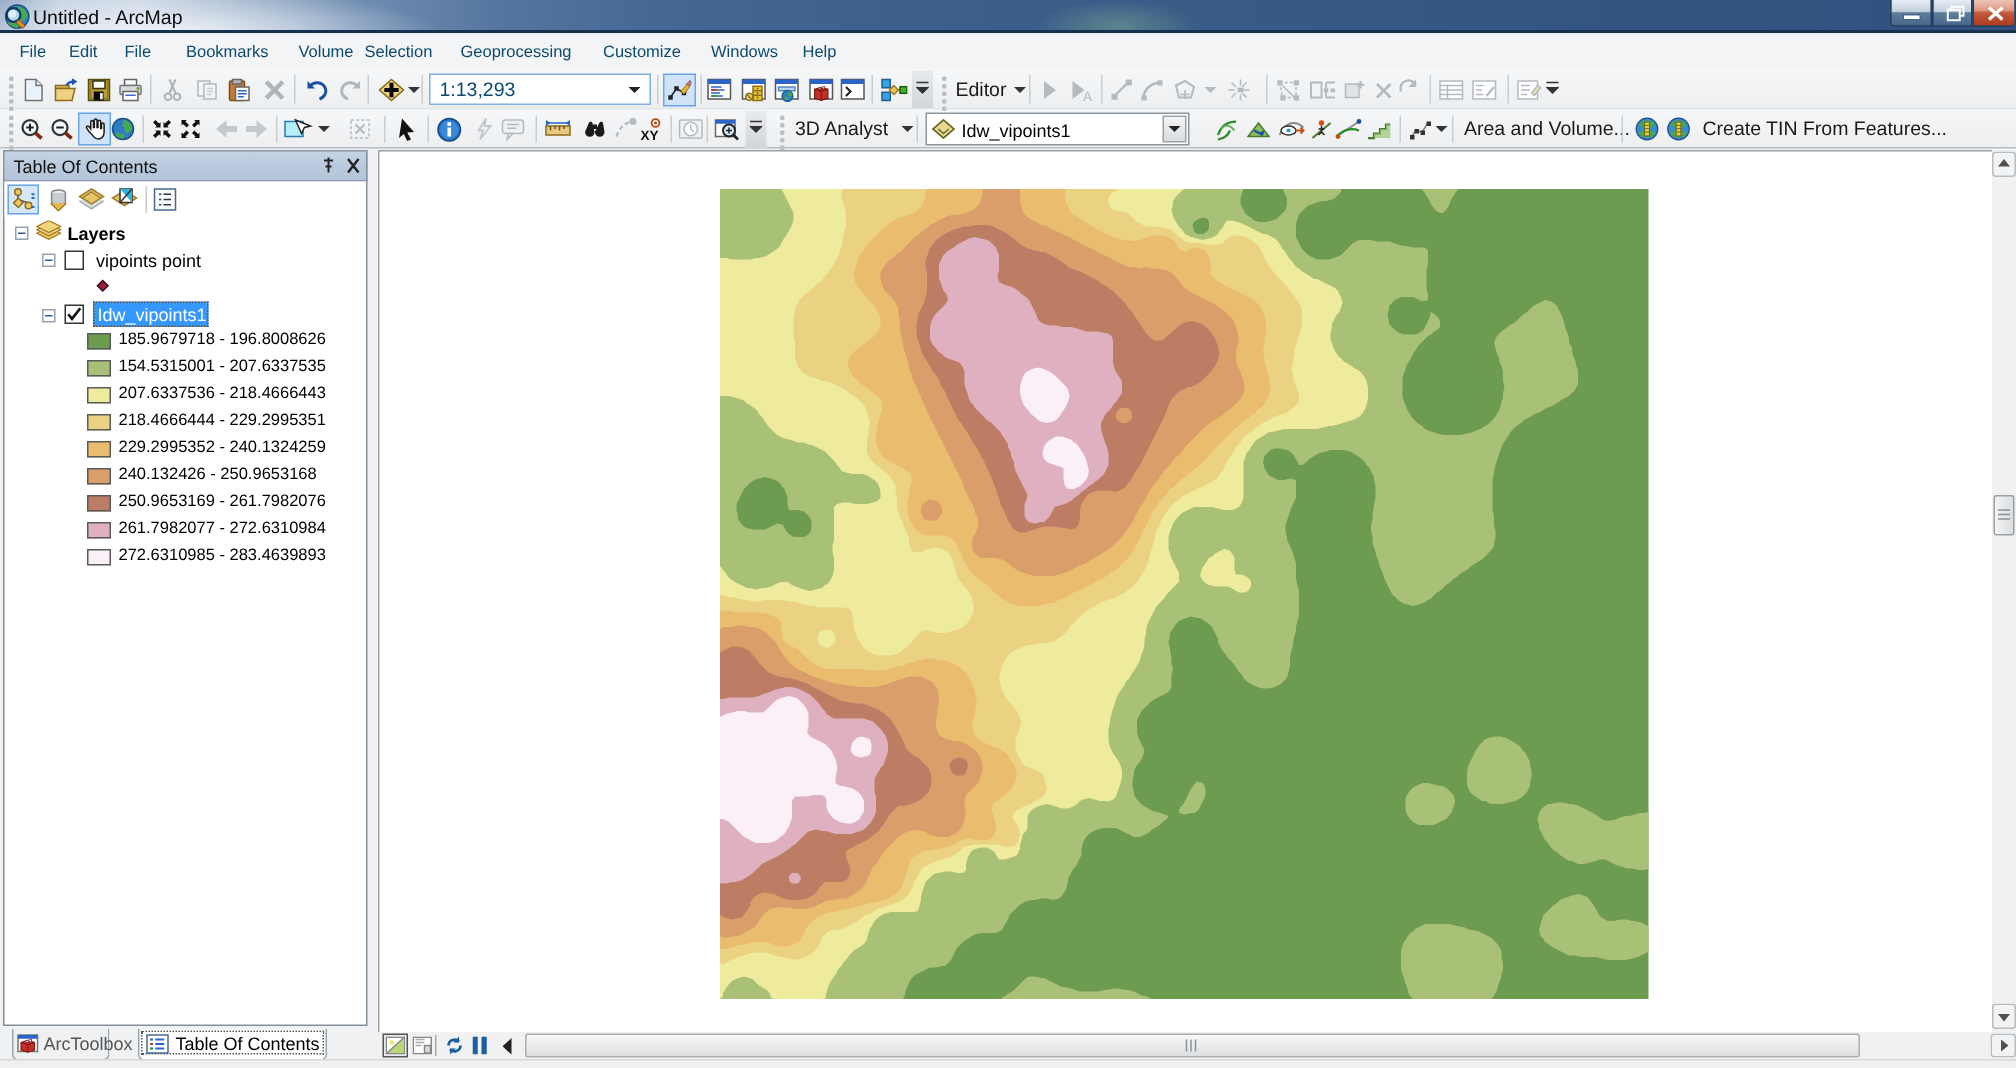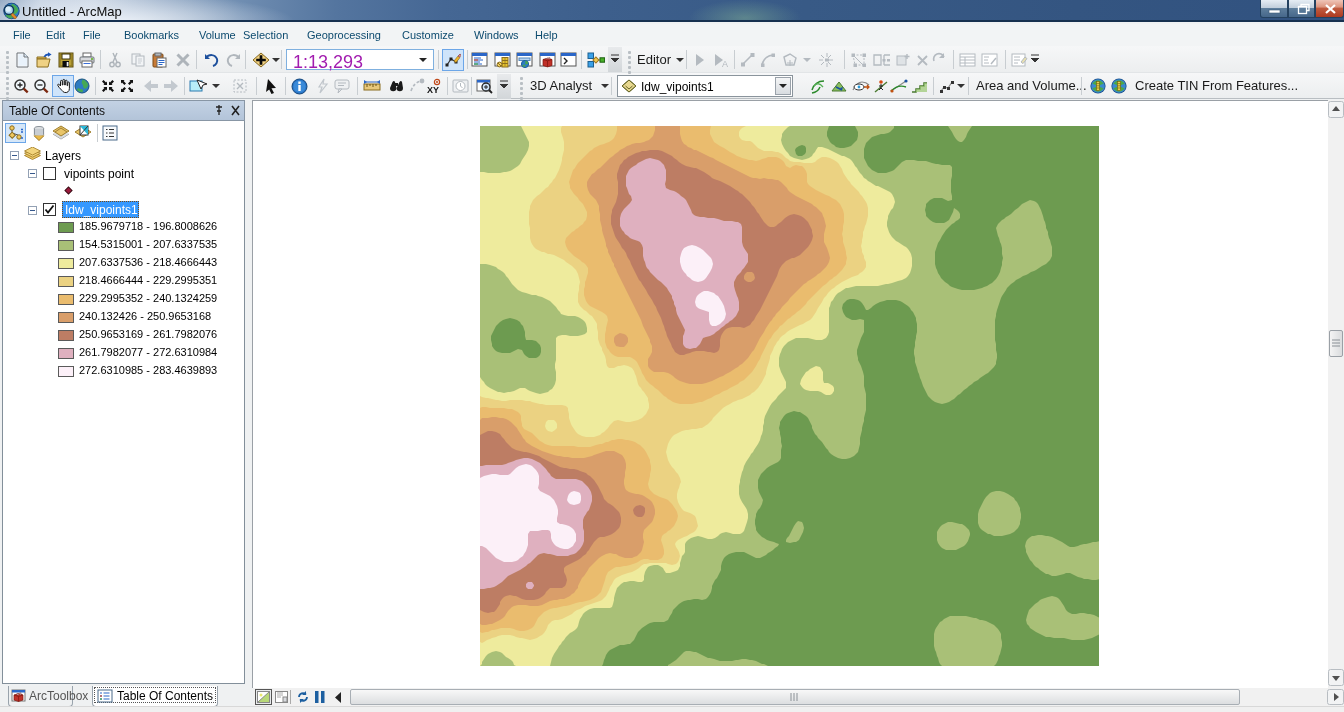--- a/index.html
+++ b/index.html
@@ -132,21 +132,21 @@
     <path d="M14 2v5H9z" fill="#b0b6bc"></path>
   </svg>
 <div class="sep1" style="left:245px"></div>
 <svg class="abs" style="left:252px;top:52px" width="18" height="16" viewBox="0 0 18 16">
     <path d="M9 1l8 7-8 7-8-7z" fill="#f0d080" stroke="#86681c"></path>
     <path d="M9 3.2v9.6M4.2 8h9.6" stroke="#0a0a0a" stroke-width="2.7"></path>
   </svg>
 <div class="caret" style="left:272px;top:58px"></div>
 <div class="sep1" style="left:281px"></div>
 <div class="abs" style="left:286px;top:49px;width:148px;height:21px;background:#fff;border:1px solid #7fb0df"></div>
-<div class="abs" style="left:293px;top:52px;font-size:18px;color:#a21caf">1:13,293</div>
+<div class="abs" style="left:293px;top:52px;font-size:13px;color:#0c4a6e">1:13,293</div>
 <div class="caret" style="left:419px;top:58px;border-top-color:#222"></div>
 <div class="sep1" style="left:438px"></div>
 <div class="abs" style="left:442px;top:49px;width:22px;height:22px;background:#cfe4fa;border:1px solid #6ca6e8"></div>
 <svg class="abs" style="left:445px;top:52px" width="16" height="16" viewBox="0 0 16 16">
     <path d="M2 13l4-6 5 3 4-7" fill="none" stroke="#333" stroke-width="1.2"></path>
     <rect x="0.5" y="11.5" width="3" height="3" fill="#222"></rect>
     <rect x="4.5" y="5.5" width="3" height="3" fill="#222"></rect>
     <rect x="9.5" y="8.5" width="3" height="3" fill="#222"></rect>
     <path d="M9 9l4-5 2 1.6-4 5z" fill="#f0b429" stroke="#8a6d1e" stroke-width=".6"></path>
     <path d="M13 4l2-2 1.4 1.2-2 2z" fill="#e88" stroke="#966"></path>
@@ -508,21 +508,21 @@
 <svg class="abs" style="left:102px;top:125px" width="16" height="16" viewBox="0 0 16 16">
     <rect x="1" y="1" width="14" height="14" fill="#f8fafc" stroke="#4a6a8a"></rect>
     <path d="M4 4.5h1.5M7 4.5h5M4 8h1.5M7 8h5M4 11.5h1.5M7 11.5h5" stroke="#333"></path>
   </svg>
 <div class="exp" style="left:10px;top:151px"></div>
 <svg class="abs" style="left:24px;top:147px" width="17" height="15" viewBox="0 0 17 15">
     <path d="M8.5 4.5l8 4-8 4-8-4z" fill="#ecc766" stroke="#a07820" stroke-width=".8"></path>
     <path d="M8.5 2.2l8 4-8 4-8-4z" fill="#f2d47c" stroke="#a07820" stroke-width=".8"></path>
     <path d="M8.5 0l8 4-8 4-8-4z" fill="#f2d47c" stroke="#a07820" stroke-width=".8"></path>
   </svg>
-<div class="abs" style="left:45px;top:149px;font-size:12px;font-weight:normal;color:#000">Layers</div>
+<div class="abs" style="left:45px;top:149px;font-size:12px;font-weight:bold;color:#000">Layers</div>
 <div class="exp" style="left:28px;top:169px"></div>
 <div class="cb" style="left:43px;top:167px"></div>
 <div class="abs" style="left:64px;top:167px;font-size:12px;color:#000">vipoints point</div>
 <svg class="abs" style="left:64px;top:186px" width="10" height="10" viewBox="0 0 10 10">
     <rect x="2" y="2" width="5" height="5" transform="rotate(45 4.5 4.5)" fill="#9c1a3c" stroke="#3a0a14"></rect>
   </svg>
 <div class="exp" style="left:28px;top:206px"></div>
 <div class="cb" style="left:43px;top:203px"></div>
 <svg class="abs" style="left:44px;top:204px" width="11" height="11" viewBox="0 0 11 11">
     <path d="M1.5 5.5L4 8.5 9.5 1.5" fill="none" stroke="#111" stroke-width="1.8"></path>

